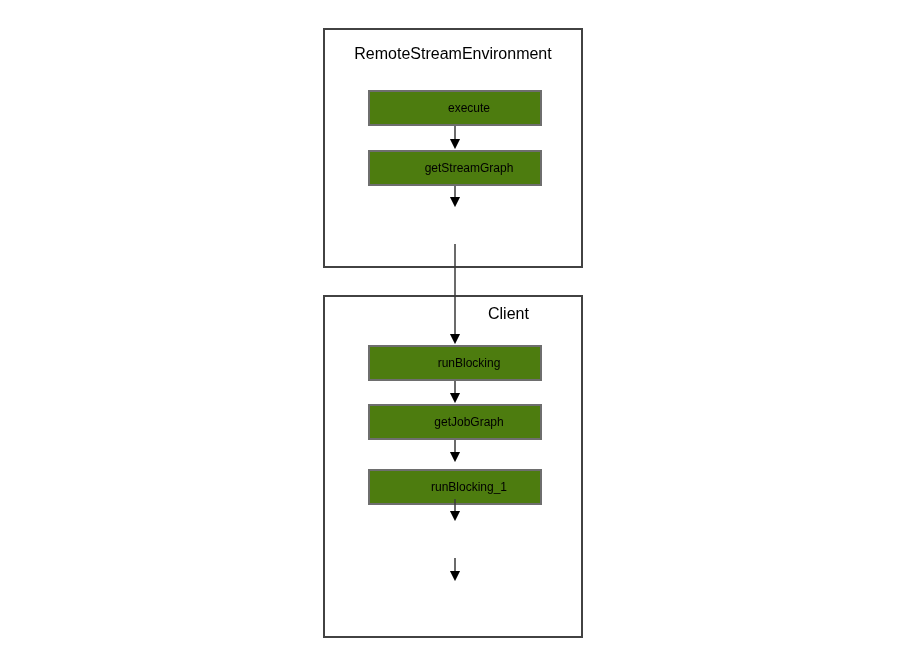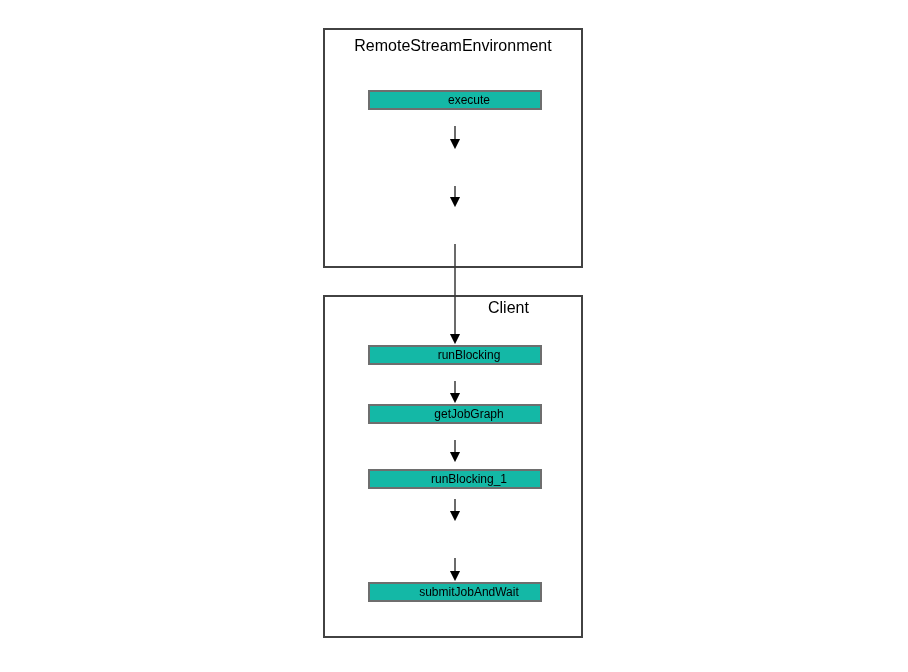--- a/index.html
+++ b/index.html
@@ -34,36 +34,36 @@
   }
   .container-title {
     position: absolute;
     color: #000000;
     font-size: 16px;
     font-weight: 400;
     white-space: nowrap;
     z-index: 2;
   }
   .env-title {
-    top: 7px;
+    top: 15px;
     left: 0;
     right: 0;
     text-align: center;
   }
   .client-title {
-    top: 2px;
+    top: 8px;
     left: 163px;
   }
   .node {
     position: absolute;
     left: 368px;
     width: 174px;
-    height: 20px;
+    height: 36px;
     border: 2px solid #6e6e6e;
-    background: #14b8a6;
+    background: #4d7c0f;
     box-sizing: border-box;
     display: flex;
     align-items: center;
     justify-content: center;
     font-size: 12px;
     color: #000000;
     white-space: nowrap;
     z-index: 2;
     padding-left: 28px;
   }
@@ -84,25 +84,25 @@
 
   <div class="container container-env">
     <div class="container-title env-title">RemoteStreamEnvironment</div>
   </div>
 
   <div class="container container-client">
     <div class="container-title client-title">Client</div>
   </div>
 
   <div class="node" style="top:90px">execute</div>
+  <div class="node" style="top:150px">getStreamGraph</div>
 
   <div class="node" style="top:404px">getJobGraph</div>
   <div class="node" style="top:345px">runBlocking</div>
   <div class="node" style="top:469px">runBlocking_1</div>
-  <div class="node" style="top:582px">submitJobAndWait</div>
 
   <svg class="arrows" width="908" height="672" viewBox="0 0 908 672" xmlns="http://www.w3.org/2000/svg">
     <defs>
       <marker id="arrowhead" viewBox="0 0 10 10" refX="8" refY="5" markerWidth="7" markerHeight="8" orient="auto">
         <path d="M 0 0 L 10 5 L 0 10 z" fill="#000000"></path>
       </marker>
     </defs>
     <line x1="455" y1="126" x2="455" y2="147" stroke="#3a3a3a" stroke-width="1.5" marker-end="url(#arrowhead)"></line>
     <line x1="455" y1="186" x2="455" y2="205" stroke="#3a3a3a" stroke-width="1.5" marker-end="url(#arrowhead)"></line>
     <line x1="455" y1="244" x2="455" y2="342" stroke="#3a3a3a" stroke-width="1.5" marker-end="url(#arrowhead)"></line>

